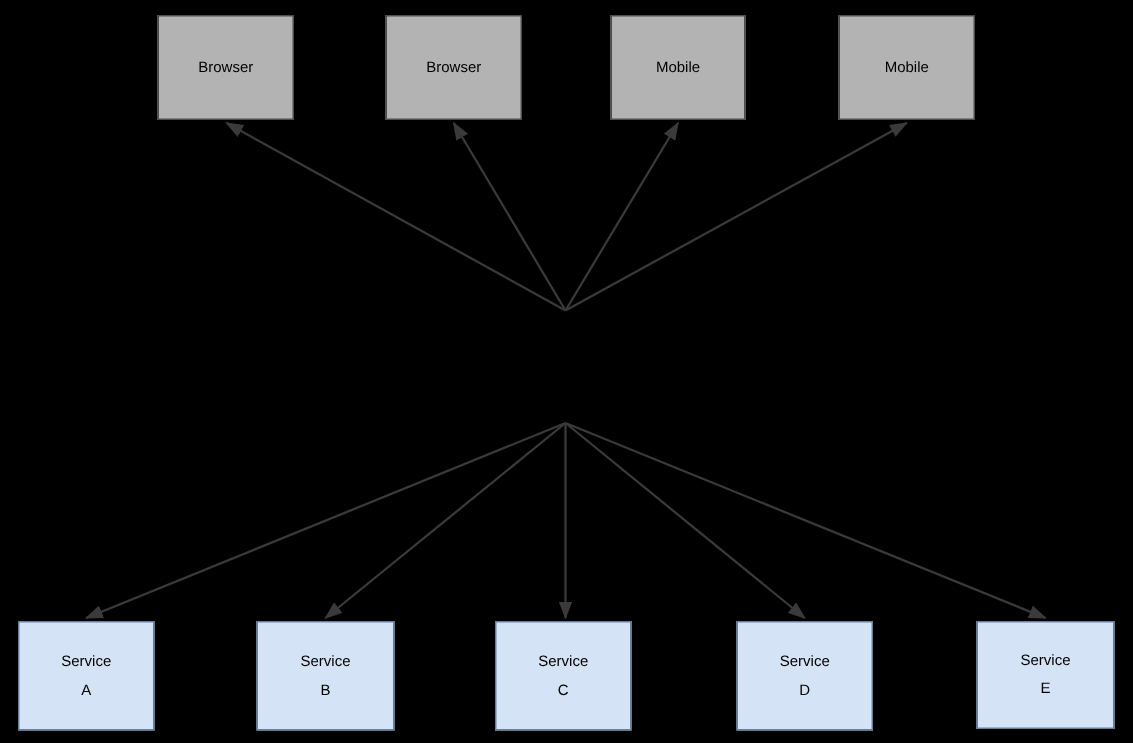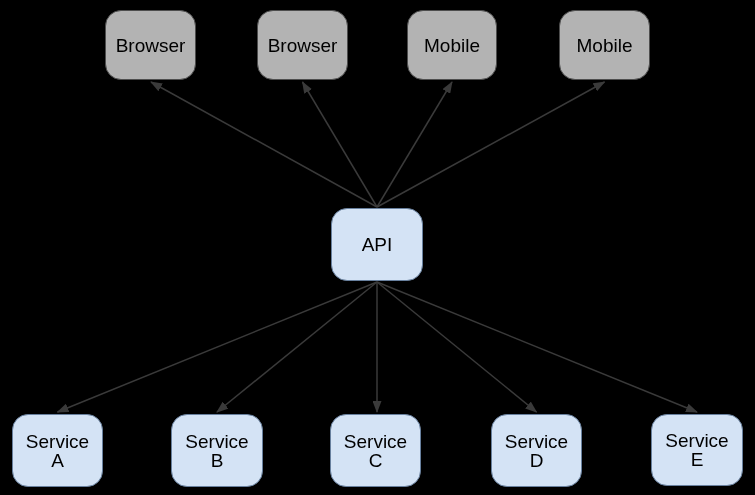--- a/index.html
+++ b/index.html
@@ -27,25 +27,24 @@
     stroke-width: 1.5;
     fill: none;
   }
   .node {
     position: absolute;
     display: flex;
     flex-direction: column;
     align-items: center;
     justify-content: center;
     box-sizing: border-box;
-    font-size: 19px;
+    font-size: 10px;
     line-height: 19px;
     text-align: center;
     color: var(--text-color, #000000);
-    border-radius: 16px;
   }
   .node.client {
     background: var(--client-fill, #b3b3b3);
     border: 1px solid var(--client-border, #4d4d4d);
   }
   .node.blue {
     background: var(--node-fill, #d4e3f5);
     border: 1px solid var(--node-border, #68809e);
   }
   
@@ -92,23 +91,20 @@
   <div class="node client pos-browser-2">
     <span>Browser</span>
   </div>
   <div class="node client pos-mobile-1">
     <span>Mobile</span>
   </div>
   <div class="node client pos-mobile-2">
     <span>Mobile</span>
   </div>
 
-  <div class="node blue pos-api">
-    <span>API</span>
-  </div>
 
   <div class="node blue pos-service-a">
     <span>Service</span>
     <span>A</span>
   </div>
   <div class="node blue pos-service-b">
     <span>Service</span>
     <span>B</span>
   </div>
   <div class="node blue pos-service-c">

